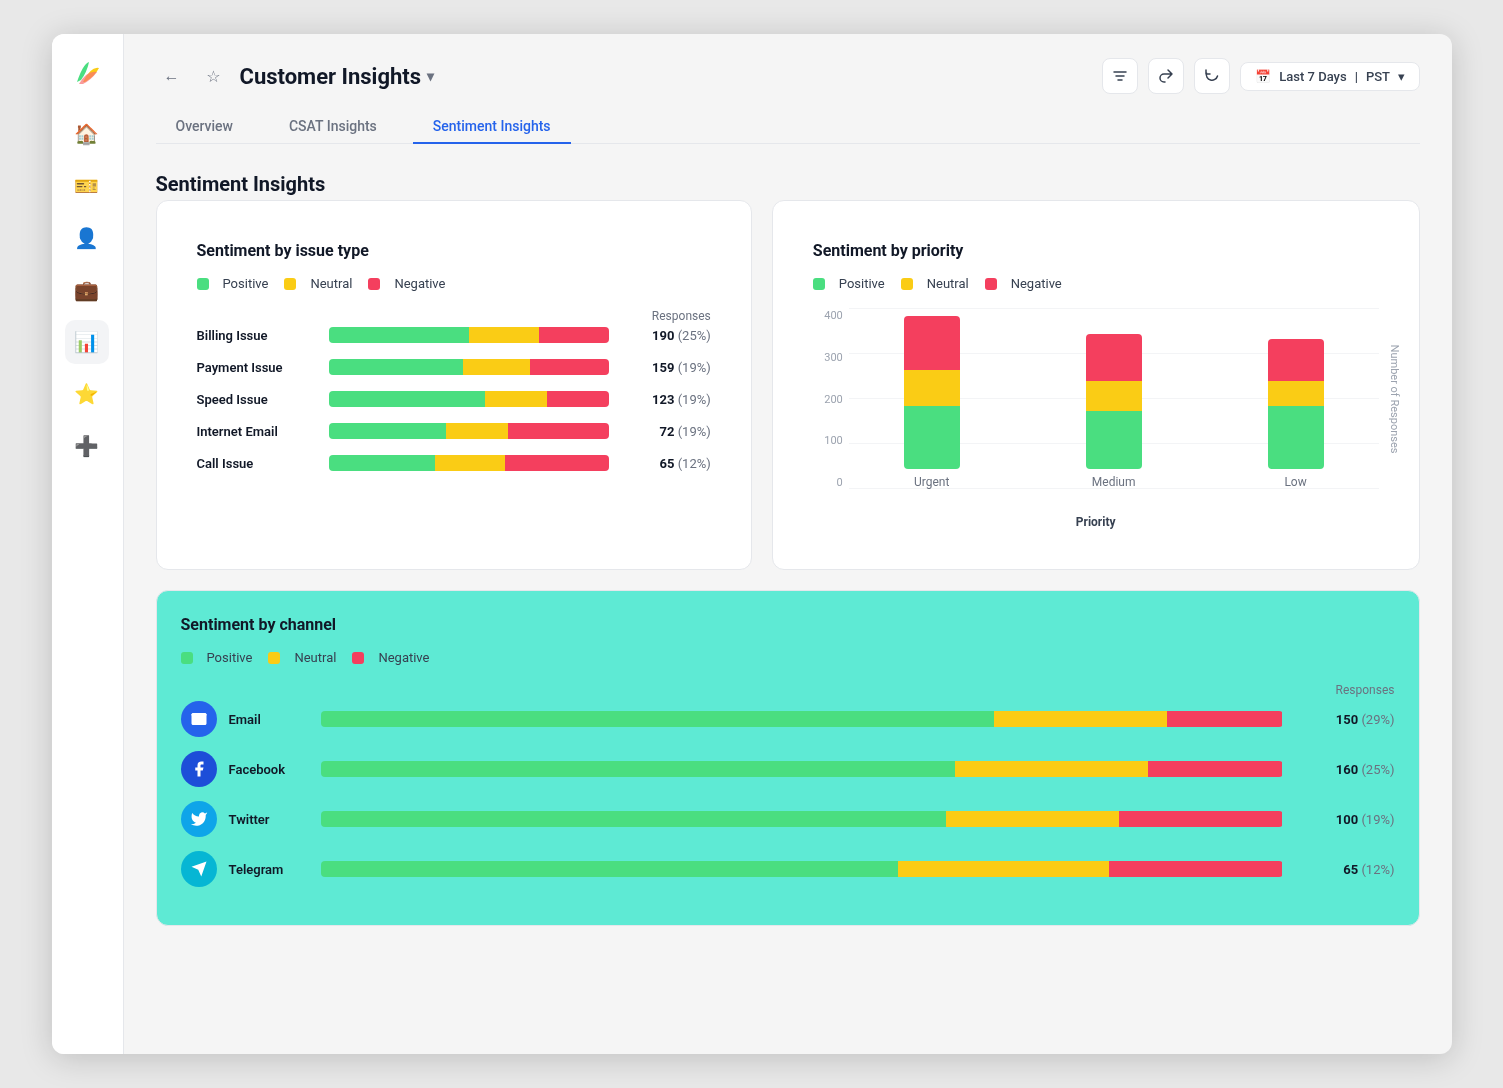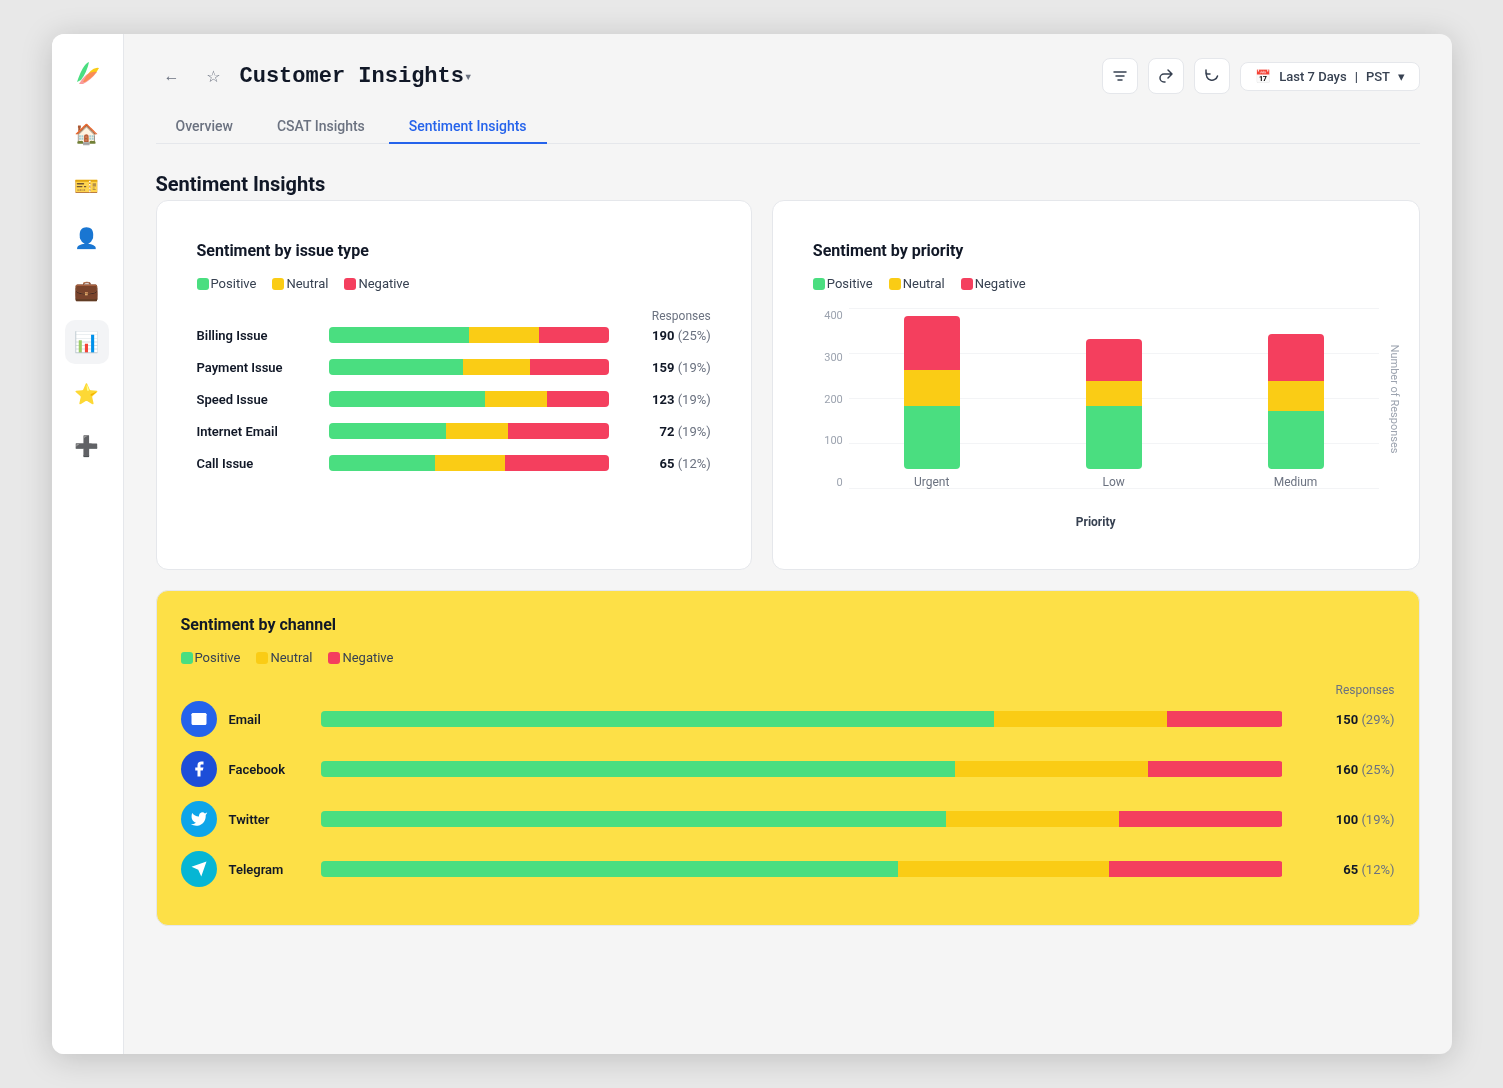--- a/index.html
+++ b/index.html
@@ -71,21 +71,21 @@
       width: 32px; height: 32px;
       border: none; background: none;
       cursor: pointer;
       display: flex; align-items: center; justify-content: center;
       color: #6b7280; font-size: 16px; border-radius: 6px;
     }
     .page-title {
       font-size: 22px;
       font-weight: 700;
       color: #111827;
-      display: flex; align-items: center;  font-family: Liberation Mono, monospace;
+      display: flex; align-items: center; gap: 6px;
     }
     .page-title .chevron { font-size: 14px; color: #6b7280; }
     .header-right {
       display: flex; align-items: center; gap: 10px;
     }
     .icon-btn {
       width: 36px; height: 36px;
       background: #fff;
       border: 1px solid #e5e7eb;
       border-radius: 8px;
@@ -98,21 +98,21 @@
       border: 1px solid #e5e7eb;
       border-radius: 8px;
       padding: 6px 14px;
       display: flex; align-items: center; gap: 8px;
       cursor: pointer;
       font-size: 13px; color: #374151; font-weight: 500;
     }
     
     .tabs {
       display: flex;
-      gap: 4px;
+      gap: 16px;
       border-bottom: 1px solid #e5e7eb;
       margin-bottom: 28px;
     }
     .tab {
       padding: 8px 20px;
       font-size: 14px;
       font-weight: 500;
       color: #6b7280;
       cursor: pointer;
       border-bottom: 2px solid transparent;
@@ -154,21 +154,21 @@
       margin-bottom: 16px;
     }
     
     .legend {
       display: flex;
       align-items: center;
       gap: 16px;
       margin-bottom: 18px;
     }
     .legend-item {
-      display: flex; align-items: center; gap: 2px;
+      display: flex; align-items: center; gap: 14px;
       font-size: 13px; color: #374151;
     }
     .legend-dot {
       width: 12px; height: 12px;
       border-radius: 3px;
     }
     
     .issue-row {
       display: flex;
       align-items: center;
@@ -214,21 +214,21 @@
     }
     .x-axis-title {
       text-align: center;
       font-size: 12px;
       font-weight: 700;
       color: #374151;
       margin-top: 2px;
     }
     
     .channel-card {
-      background: #fde047;
+      background: #5eead4;
       border-radius: 12px;
       border: 1px solid #e5e7eb;
       padding: 24px;
     }
     .channel-row {
       display: flex;
       align-items: center;
       margin-bottom: 14px;
       gap: 12px;
     }
@@ -459,33 +459,33 @@
                 <div style="display: flex; flex-direction: column; align-items: center; flex: 1 1 0%; position: relative; z-index: 1;">
                   <div style="width: 56px; display: flex; flex-direction: column; overflow: hidden; border-radius: 4px;">
                     <div style="height: 54px; background: rgb(244, 63, 94); width: 100%;"></div>
                     <div style="height: 36px; background: rgb(250, 204, 21); width: 100%;"></div>
                     <div style="height: 63px; background: rgb(74, 222, 128); width: 100%;"></div>
                   </div>
                   <div style="font-size: 12px; color: rgb(107, 114, 128); margin-top: 6px; text-align: center;">Urgent</div>
                 </div>
                 <div style="display: flex; flex-direction: column; align-items: center; flex: 1 1 0%; position: relative; z-index: 1;">
                   <div style="width: 56px; display: flex; flex-direction: column; overflow: hidden; border-radius: 4px;">
+                    <div style="height: 47.25px; background: rgb(244, 63, 94); width: 100%;"></div>
+                    <div style="height: 29.25px; background: rgb(250, 204, 21); width: 100%;"></div>
+                    <div style="height: 58.5px; background: rgb(74, 222, 128); width: 100%;"></div>
+                  </div>
+                  <div style="font-size: 12px; color: rgb(107, 114, 128); margin-top: 6px; text-align: center;">Medium</div>
+                </div>
+                <div style="display: flex; flex-direction: column; align-items: center; flex: 1 1 0%; position: relative; z-index: 1;">
+                  <div style="width: 56px; display: flex; flex-direction: column; overflow: hidden; border-radius: 4px;">
                     <div style="height: 42.75px; background: rgb(244, 63, 94); width: 100%;"></div>
                     <div style="height: 24.75px; background: rgb(250, 204, 21); width: 100%;"></div>
                     <div style="height: 63px; background: rgb(74, 222, 128); width: 100%;"></div>
                   </div>
                   <div style="font-size: 12px; color: rgb(107, 114, 128); margin-top: 6px; text-align: center;">Low</div>
-                </div>
-                <div style="display: flex; flex-direction: column; align-items: center; flex: 1 1 0%; position: relative; z-index: 1;">
-                  <div style="width: 56px; display: flex; flex-direction: column; overflow: hidden; border-radius: 4px;">
-                    <div style="height: 47.25px; background: rgb(244, 63, 94); width: 100%;"></div>
-                    <div style="height: 29.25px; background: rgb(250, 204, 21); width: 100%;"></div>
-                    <div style="height: 58.5px; background: rgb(74, 222, 128); width: 100%;"></div>
-                  </div>
-                  <div style="font-size: 12px; color: rgb(107, 114, 128); margin-top: 6px; text-align: center;">Medium</div>
                 </div>
               </div>
             </div>
           </div>
         <div class="x-axis-title">Priority</div>
       </div>
     </div>
 
     <div class="channel-card">
       <div class="card-title">Sentiment by channel</div>

